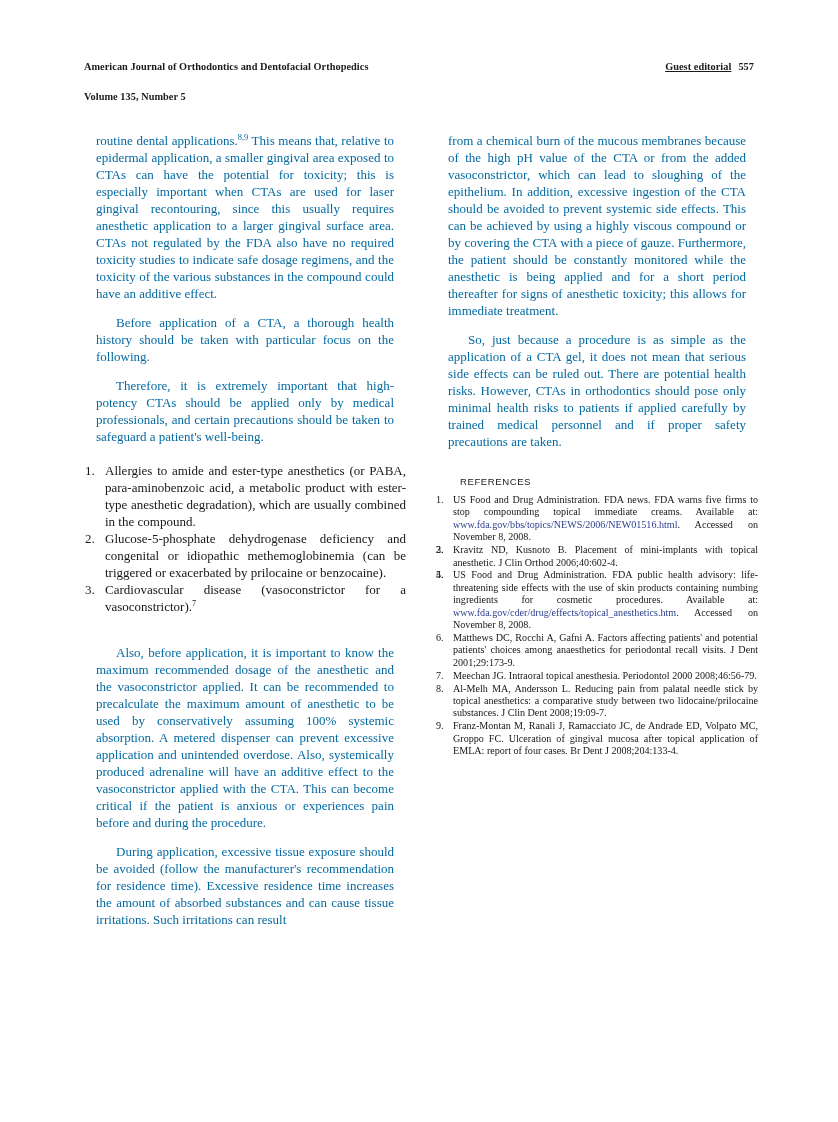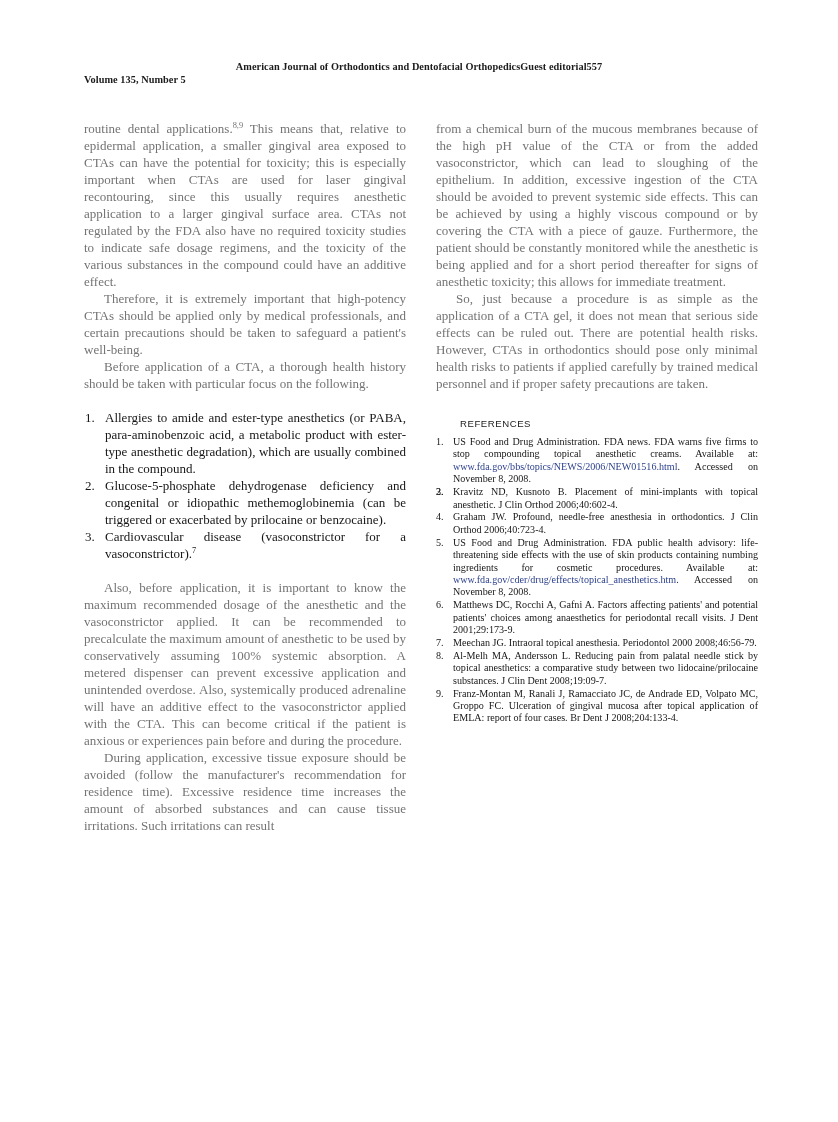--- a/index.html
+++ b/index.html
@@ -31,52 +31,52 @@
     top: 60px;
     width: 670px;
     font-size: 10.3px;
     line-height: 13.2px;
     font-weight: bold;
     color: #1b1b1b;
     letter-spacing: 0.05px;
   }
   .rh-row {
     display: flex;
-    justify-content: center;
+    justify-content: space-between;
     align-items: baseline;
   }
   .rh-left { white-space: nowrap; }
   .rh-right { white-space: nowrap; }
-  .rh-right .rh-sec { margin-right: 0; }
-  .rh-line2 { margin-top: 0px; }
+  .rh-right .rh-sec { margin-right: 7px; text-decoration: underline; }
+  .rh-line2 { margin-top: 17px; }
 
   
   .columns {
     position: absolute;
     left: 84px;
     top: 120px;
     width: 672px;
     height: 790px;
   }
   .col {
     position: absolute;
     top: 0;
     width: 322px;
   }
   .col-left  { left: 0px; }
   .col-right { left: 352px; }
 
   p.body {
-    margin: 0;
+    margin: 12px;
     font-size: 13.0px;
     line-height: 17.0px;
     text-align: justify;
     text-justify: inter-word;
     hyphens: manual;
-    color: #737373;
+    color: #0369a1;
   }
   p.body.indent { text-indent: 20px; }
 
   sup {
     font-size: 8.4px;
     vertical-align: super;
     line-height: 0;
   }
 
   
@@ -154,23 +154,23 @@
     </div>
     <div class="rh-line2">Volume 135, Number 5</div>
   </div>
 
   <div class="columns">
 
     <div class="col col-left">
 
       <p class="body"><span>routine dental applications.</span><sup>8,9</sup><span> This means that, relative to epidermal application, a smaller gingival area exposed to CTAs can have the potential for toxicity; this is especially important when CTAs are used for laser gingival recontouring, since this usually requires anesthetic application to a larger gingival surface area. CTAs not regulated by the FDA also have no required toxicity studies to indicate safe dosage regimens, and the toxicity of the various substances in the compound could have an additive effect.</span></p>
 
+      <p class="body indent">Before application of a CTA, a thorough health history should be taken with particular focus on the following.</p>
+
       <p class="body indent">Therefore, it is extremely important that high-potency CTAs should be applied only by medical professionals, and certain precautions should be taken to safeguard a patient's well-being.</p>
-
-      <p class="body indent">Before application of a CTA, a thorough health history should be taken with particular focus on the following.</p>
 
       <ol class="numlist">
         <li>
           <span class="num">1.</span><span>Allergies to amide and ester-type anesthetics (or PABA, para-aminobenzoic acid, a metabolic product with ester-type anesthetic degradation), which are usually combined in the compound.</span>
         </li>
         <li>
           <span class="num">2.</span><span>Glucose-5-phosphate dehydrogenase deficiency and congenital or idiopathic methemoglobinemia (can be triggered or exacerbated by prilocaine or benzocaine).</span>
         </li>
         <li>
           <span class="num">3.</span><span>Cardiovascular disease (vasoconstrictor for a vasoconstrictor).</span><sup>7</sup>
@@ -188,33 +188,33 @@
 
       <p class="body">from a chemical burn of the mucous membranes because of the high pH value of the CTA or from the added vasoconstrictor, which can lead to sloughing of the epithelium. In addition, excessive ingestion of the CTA should be avoided to prevent systemic side effects. This can be achieved by using a highly viscous compound or by covering the CTA with a piece of gauze. Furthermore, the patient should be constantly monitored while the anesthetic is being applied and for a short period thereafter for signs of anesthetic toxicity; this allows for immediate treatment.</p>
 
       <p class="body indent">So, just because a procedure is as simple as the application of a CTA gel, it does not mean that serious side effects can be ruled out. There are potential health risks. However, CTAs in orthodontics should pose only minimal health risks to patients if applied carefully by trained medical personnel and if proper safety precautions are taken.</p>
 
       <div class="ref-head">REFERENCES</div>
 
       <ol class="reflist">
 
         <li>
-          <span class="rnum">1.</span><span>US Food and Drug Administration. FDA news. FDA warns five firms to stop compounding topical anesthetic creams. Available at: </span><span class="url">www.fda.gov/bbs/topics/NEWS/2006/NEW01516.html</span><span>. Accessed on November 8, 2008.</span>
+          <span class="rnum">1.</span><span>US Food and Drug Administration. FDA news. FDA warns five firms to stop compounding topical immediate creams. Available at: </span><span class="url">www.fda.gov/bbs/topics/NEWS/2006/NEW01516.html</span><span>. Accessed on November 8, 2008.</span>
         </li>
 
         <li>
           <span class="rnum">2.</span>
         </li>
 
         <li>
           <span class="rnum">3.</span><span>Kravitz ND, Kusnoto B. Placement of mini-implants with topical anesthetic. J Clin Orthod 2006;40:602-4.</span>
         </li>
 
         <li>
-          <span class="rnum">4.</span><span>Graham JW. Profound, needle-free anesthesia in orthodontics. J Clin Orthod 2006;40:723-4.</span>
+          <span class="rnum">4.</span>
         </li>
 
         <li>
           <span class="rnum">5.</span><span>US Food and Drug Administration. FDA public health advisory: life-threatening side effects with the use of skin products containing numbing ingredients for cosmetic procedures. Available at: </span><span class="url">www.fda.gov/cder/drug/effects/topical_anesthetics.htm</span><span>. Accessed on November 8, 2008.</span>
         </li>
 
         <li>
           <span class="rnum">6.</span><span>Matthews DC, Rocchi A, Gafni A. Factors affecting patients' and potential patients' choices among anaesthetics for periodontal recall visits. J Dent 2001;29:173-9.</span>
         </li>
 

